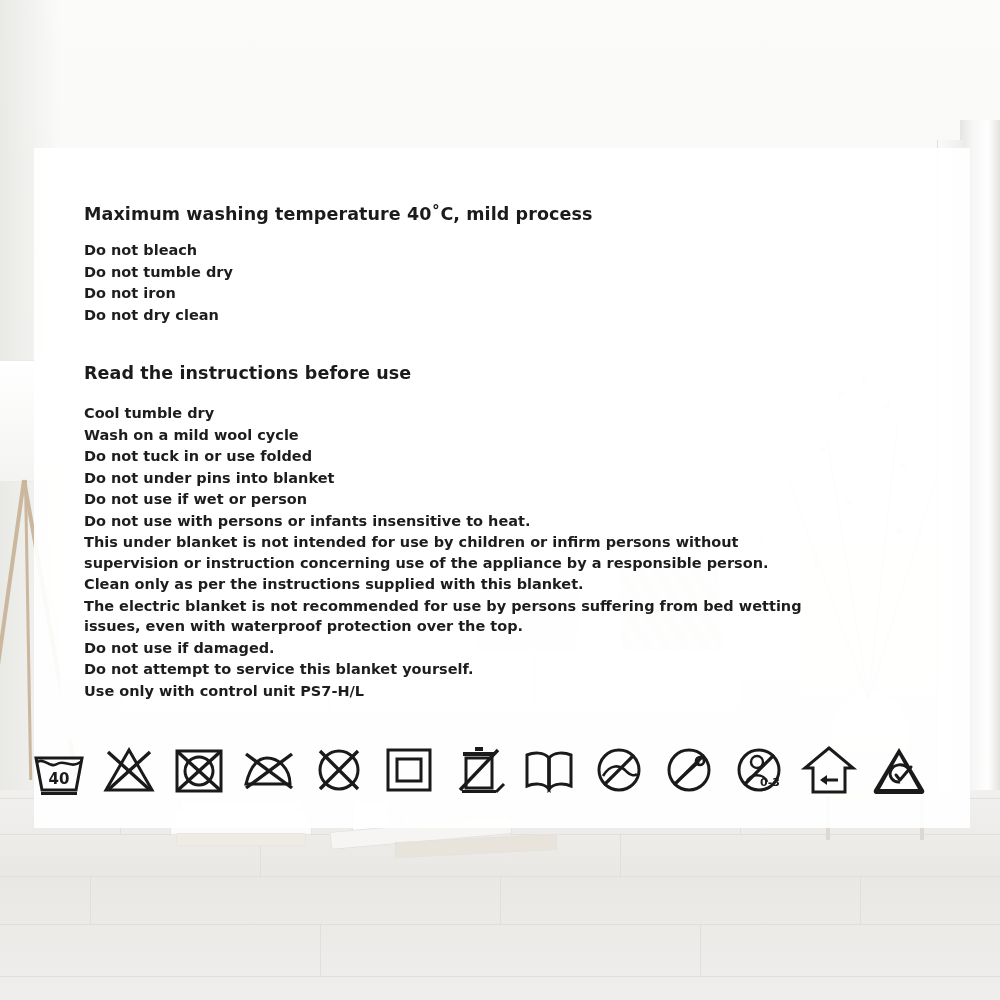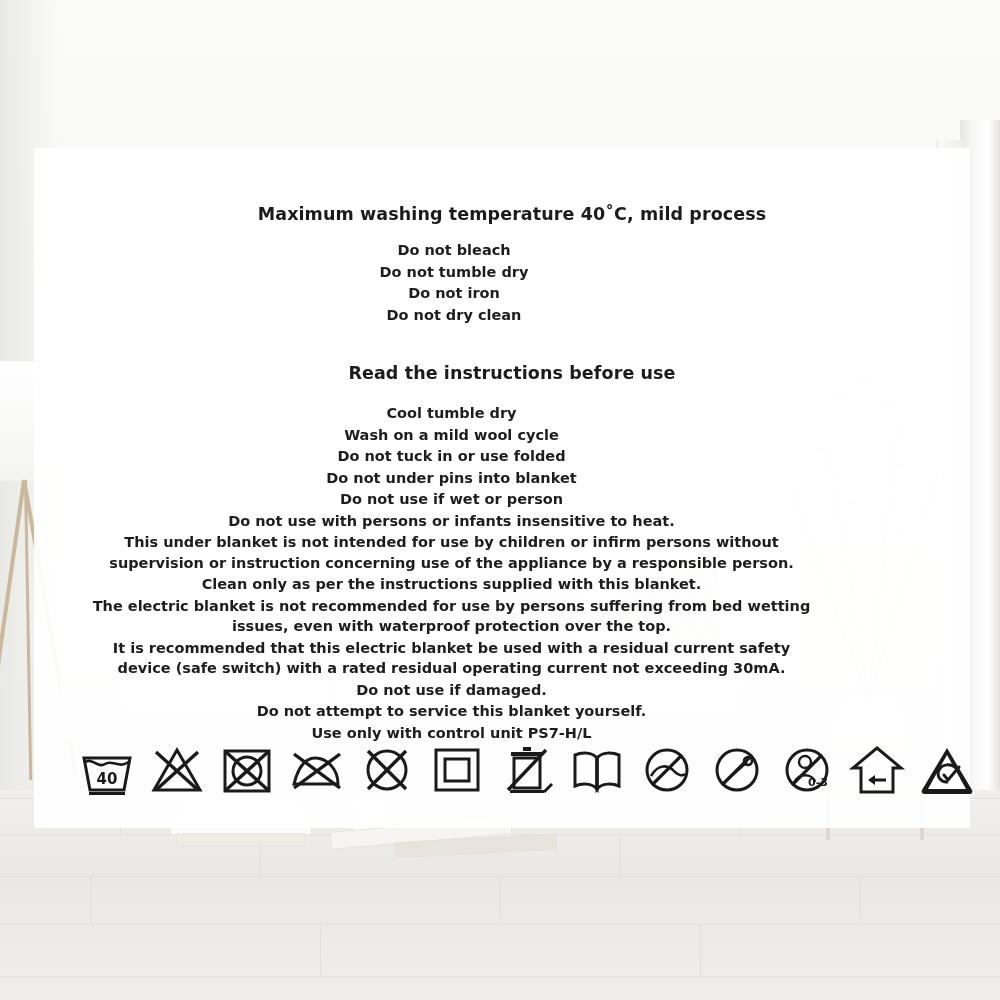--- a/index.html
+++ b/index.html
@@ -216,21 +216,20 @@
   }
 
   
   .overlay {
     position: absolute;
     left: 34px;
     top: 148px;
     width: 936px;
     height: 680px;
     background: rgba(255,255,255,0.92);
-    text-align: center;
   }
   .overlay-inner {
     position: absolute;
     left: 50px;
     top: 56px;
     right: 30px;
   }
 
   h1.care-heading {
     font-size: 17.5px;
@@ -266,20 +265,21 @@
   
   .symbols {
     position: absolute;
     left: 78px;
     top: 735px;
     width: 850px;
     height: 70px;
     display: flex;
     align-items: center;
     gap: 12px;
+    justify-content: flex-end;
   }
   .sym {
     position: relative;
     width: 58px;
     height: 56px;
     flex: 0 0 auto;
   }
   .sym svg { display: block; }
 
   
@@ -379,21 +379,20 @@
       <ul class="care-list block2">
         <li>Cool tumble dry</li>
         <li>Wash on a mild wool cycle</li>
         <li>Do not tuck in or use folded</li>
         <li>Do not under pins into blanket</li>
         <li>Do not use if wet or person</li>
         <li>Do not use with persons or infants insensitive to heat.</li>
         <li>This under blanket is not intended for use by children or infirm persons without supervision or instruction concerning use of the appliance by a responsible person.</li>
         <li>Clean only as per the instructions supplied with this blanket.</li>
         <li>The electric blanket is not recommended for use by persons suffering from bed wetting issues, even with waterproof protection over the top.</li>
-        <li>It is recommended that this electric blanket be used with a residual current safety device (safe switch) with a rated residual operating current not exceeding 30mA.</li>
         <li>Do not use if damaged.</li>
         <li>Do not attempt to service this blanket yourself.</li>
         <li>Use only with control unit PS7-H/L</li>
       </ul>
     </div>
   </div>
 
   <div class="symbols">
 
     <div class="sym">

